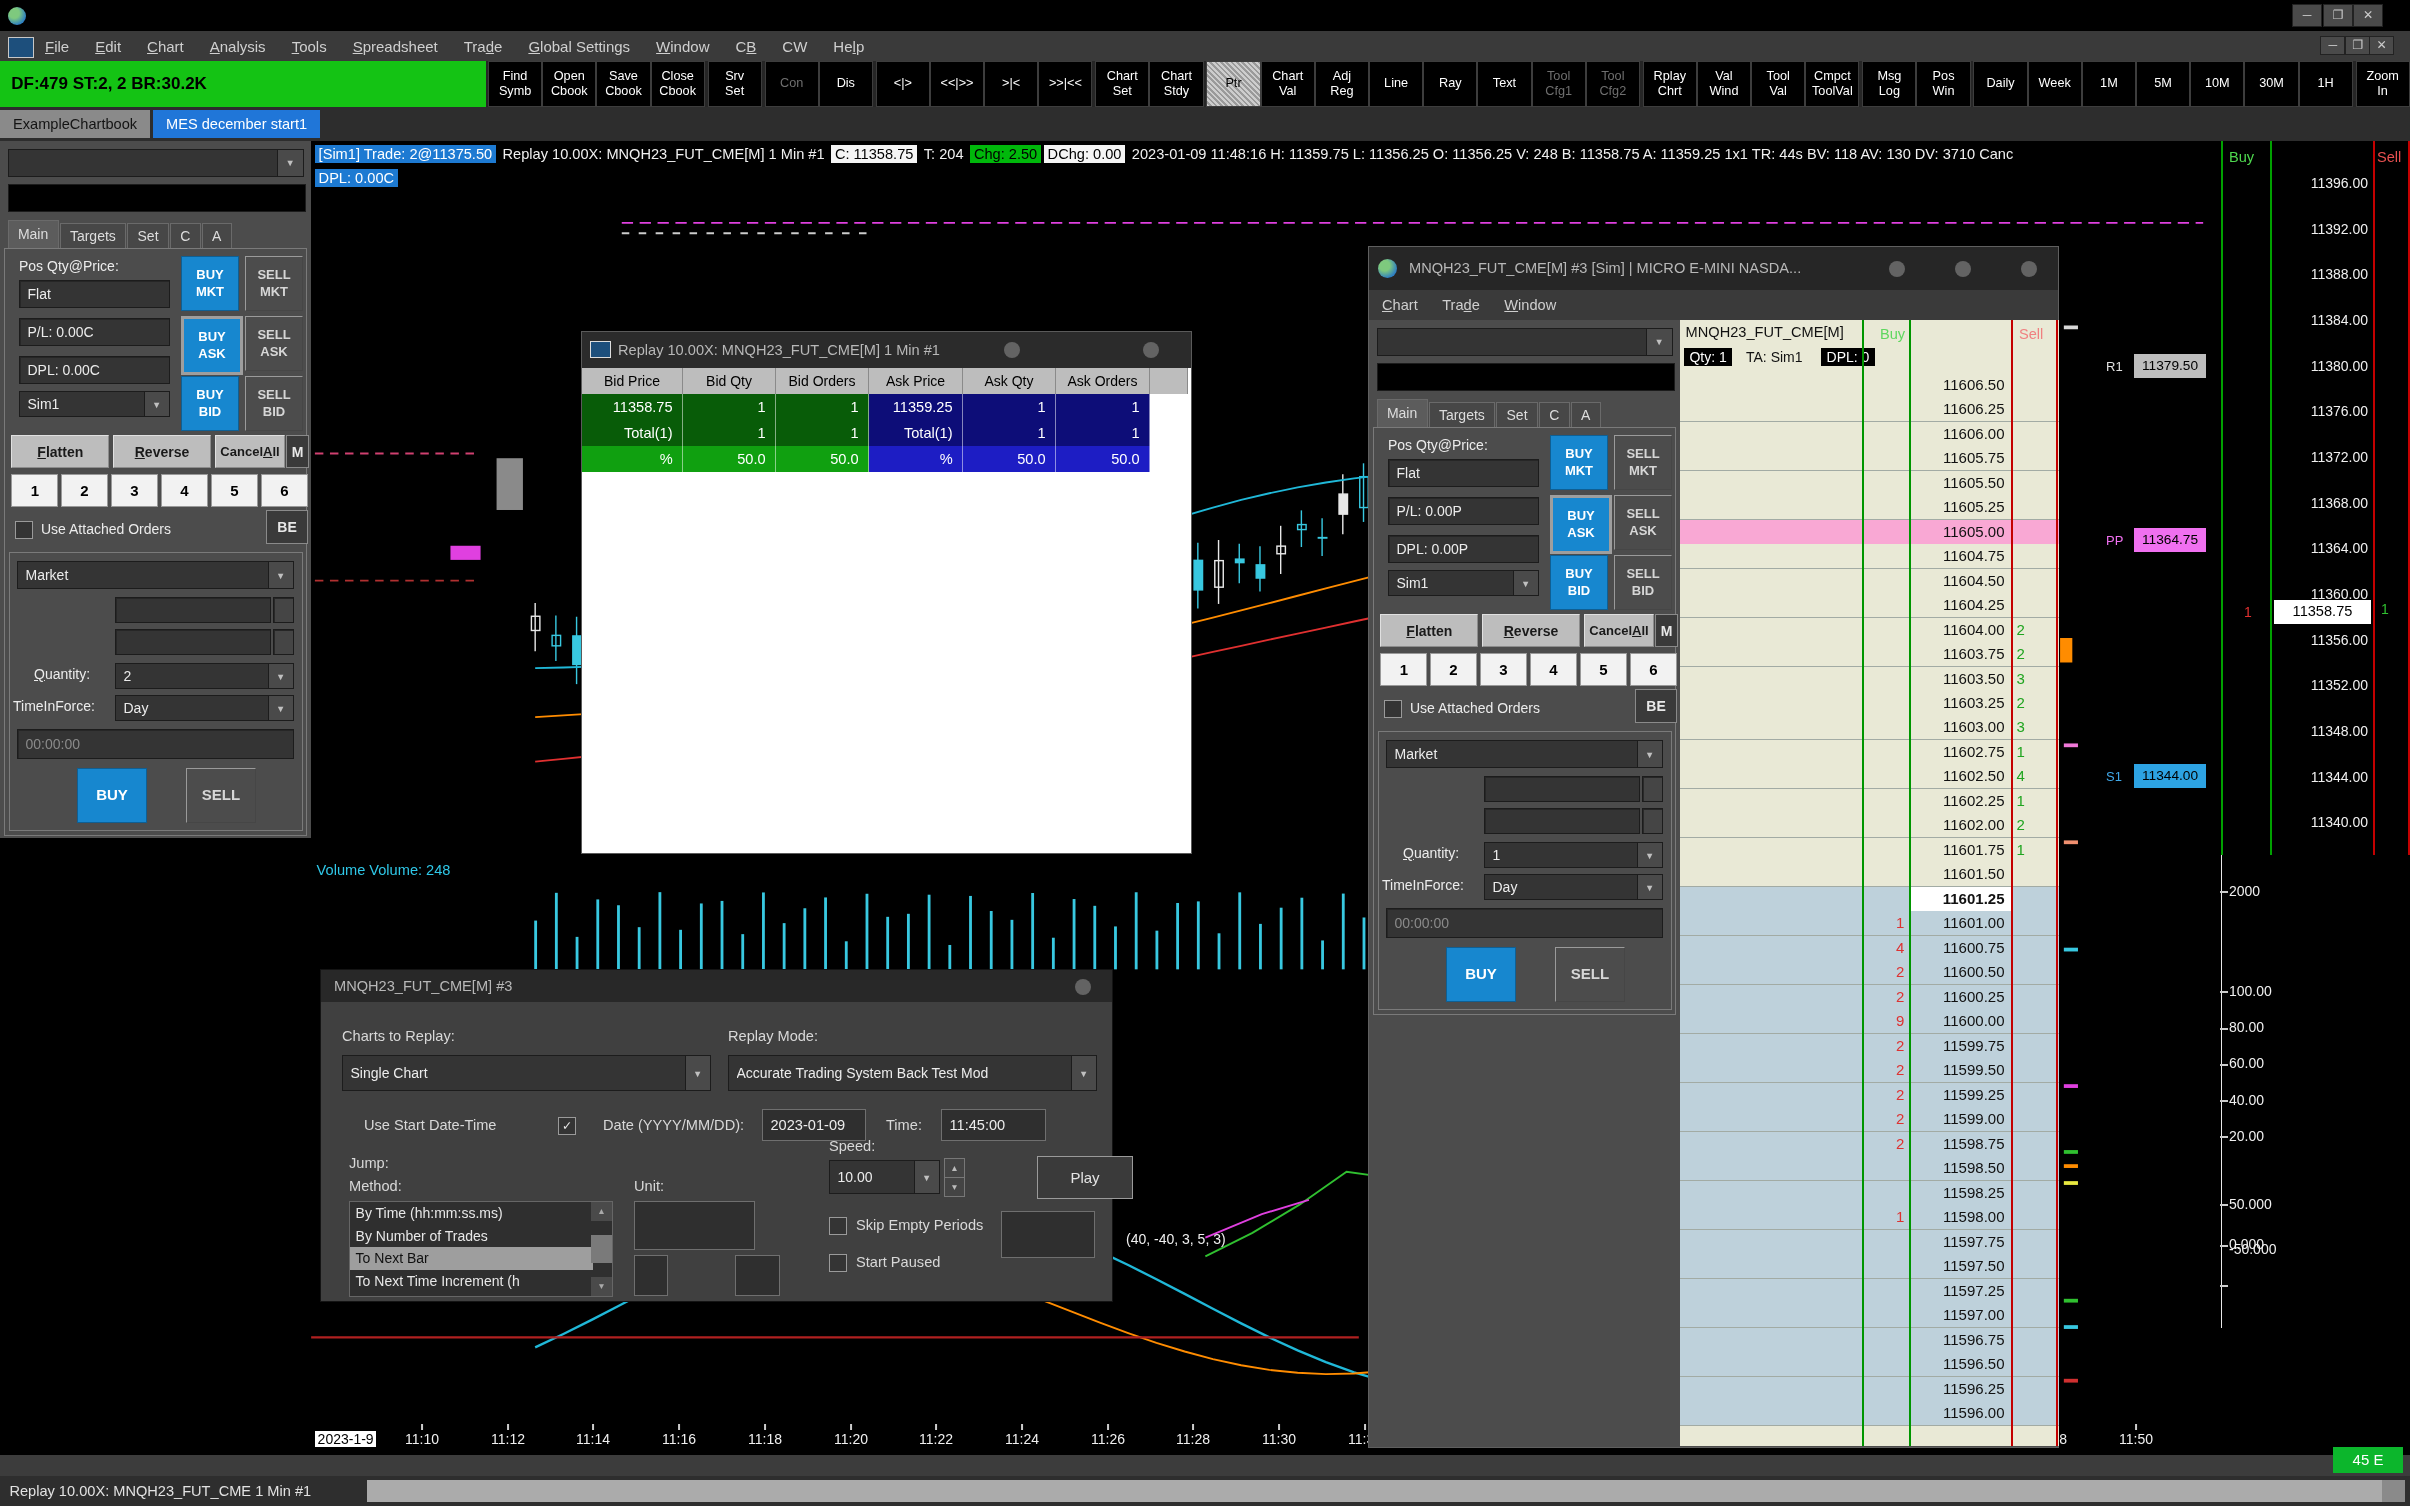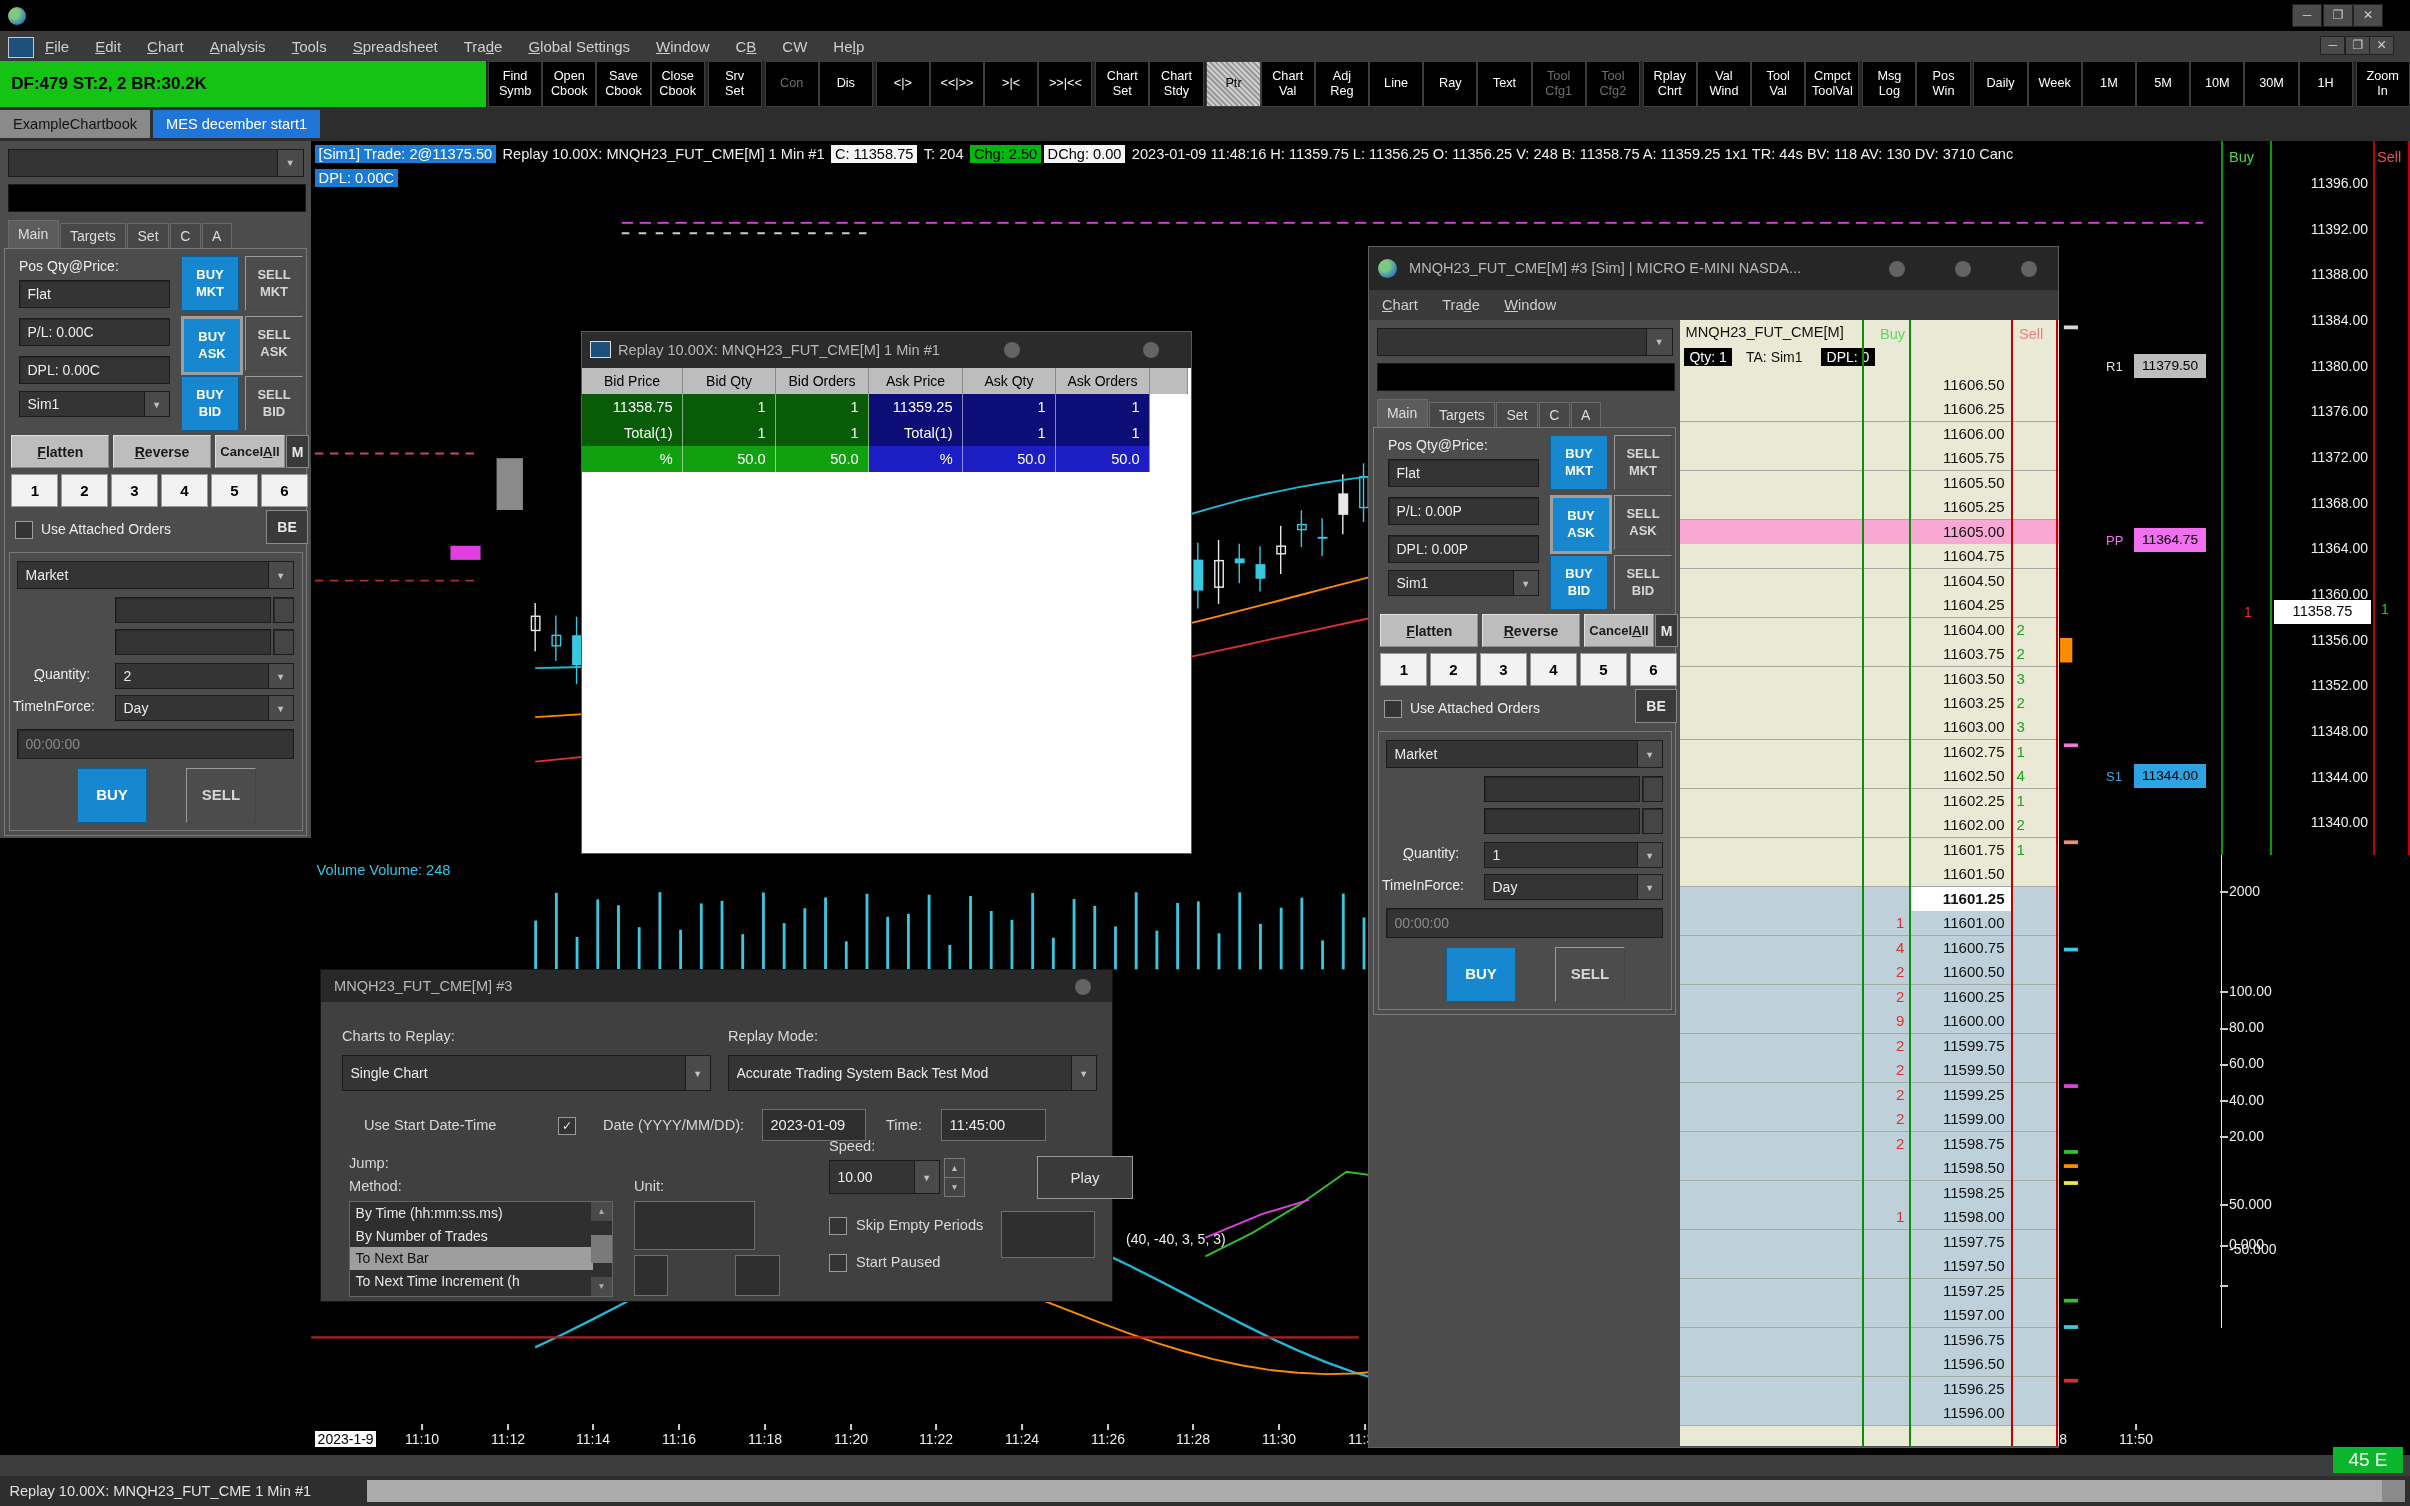--- a/index.html
+++ b/index.html
@@ -90,21 +90,21 @@
   #right-window{left:1368px;top:246px;width:689px;height:1200px;background:#4c4c4c;border:0.9px solid #5f5f5f;box-sizing:content-box;}
   #rw-menu{position:absolute;left:0;top:43px;width:689px;height:30px;background:#3a3a3a;display:flex;gap:24.5px;align-items:center;padding-left:13px;box-sizing:border-box;color:#cfcfcf;font-size:14.6px;}
   #ladder{position:absolute;left:311px;top:73px;width:379px;height:1126px;background:#e9e9d6;overflow:hidden;}
   .lrow{position:absolute;left:0;width:379px;height:24.5px;border-bottom:0.9px solid #a2aba4;box-sizing:border-box;}
   .lrow .lp{position:absolute;left:230px;width:102px;top:0;bottom:0;text-align:right;padding-right:7.5px;color:#111;font-size:15px;line-height:23.5px;box-sizing:border-box;}
   .lrow .lb{position:absolute;left:182px;width:48px;top:0;bottom:0;text-align:right;padding-right:5.6px;color:#dd3232;font-size:15px;line-height:23.5px;box-sizing:border-box;}
   .lrow .ls{position:absolute;left:331px;width:47px;top:0;bottom:0;text-align:left;padding-left:5.6px;color:#1fa41f;font-size:15px;line-height:23.5px;box-sizing:border-box;}
   
   #frame-band{left:0;top:1455px;width:2411px;height:21px;background:#3c3c3c;}
   #status-bar{left:0;top:1476px;width:2411px;height:31px;background:#2e2e2e;color:#e2e2e2;font-size:14.6px;}
-  #badge-45e{left:2333px;top:1447px;width:70px;height:26px;background:#0cb62c;color:#fff;font-size:19px;text-align:center;line-height:26px;}
+  #badge-45e{left:2333px;top:1447px;width:70px;height:26px;background:#0cb62c;color:#fff;font-size:15px;text-align:center;line-height:26px;}
 </style>
 </head>
 <body>
 
 <div id="root">
 
   <div id="titlebar" class="abs">
     <div class="abs globe"></div>
     <div class="abs winctl" style="right:89px;top:3.8px;">─</div>
     <div class="abs winctl" style="right:58px;top:3.8px;">❐</div>

